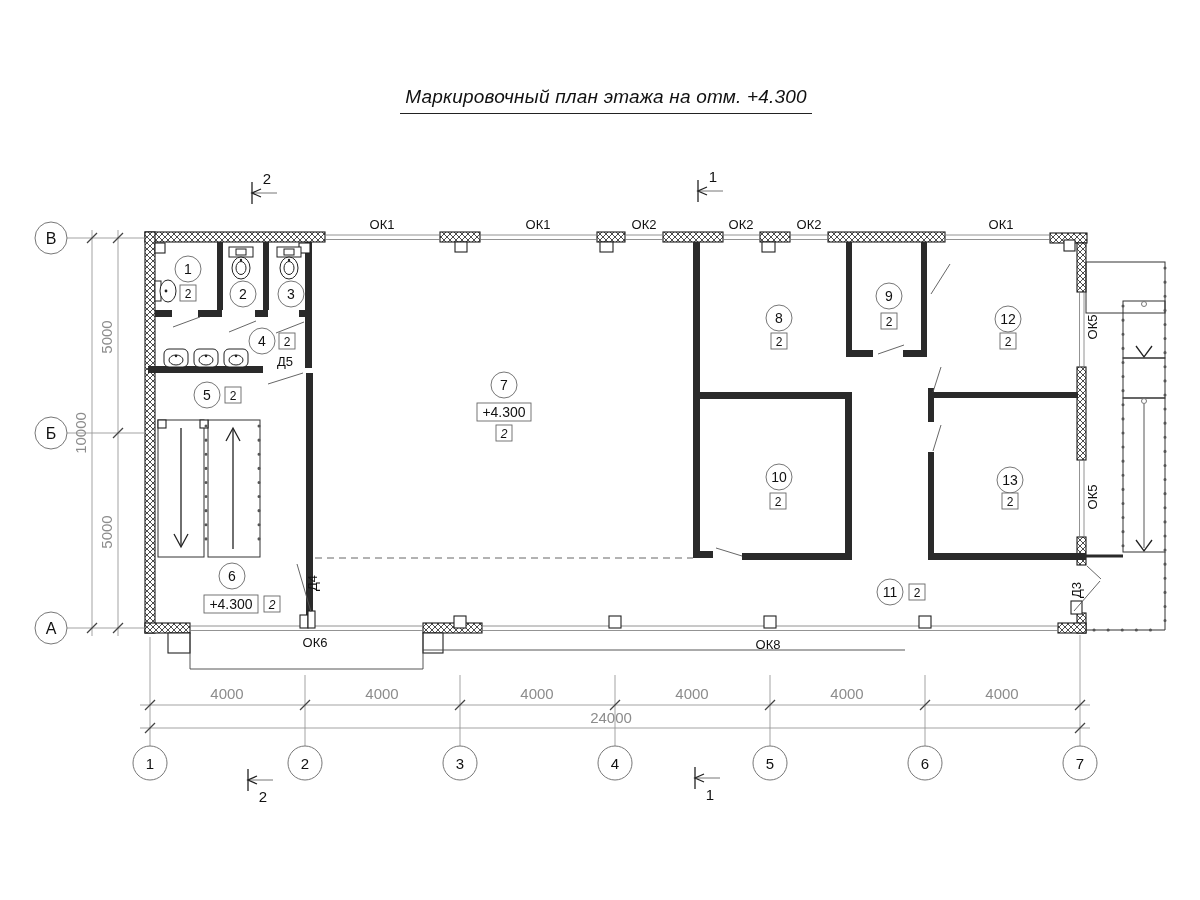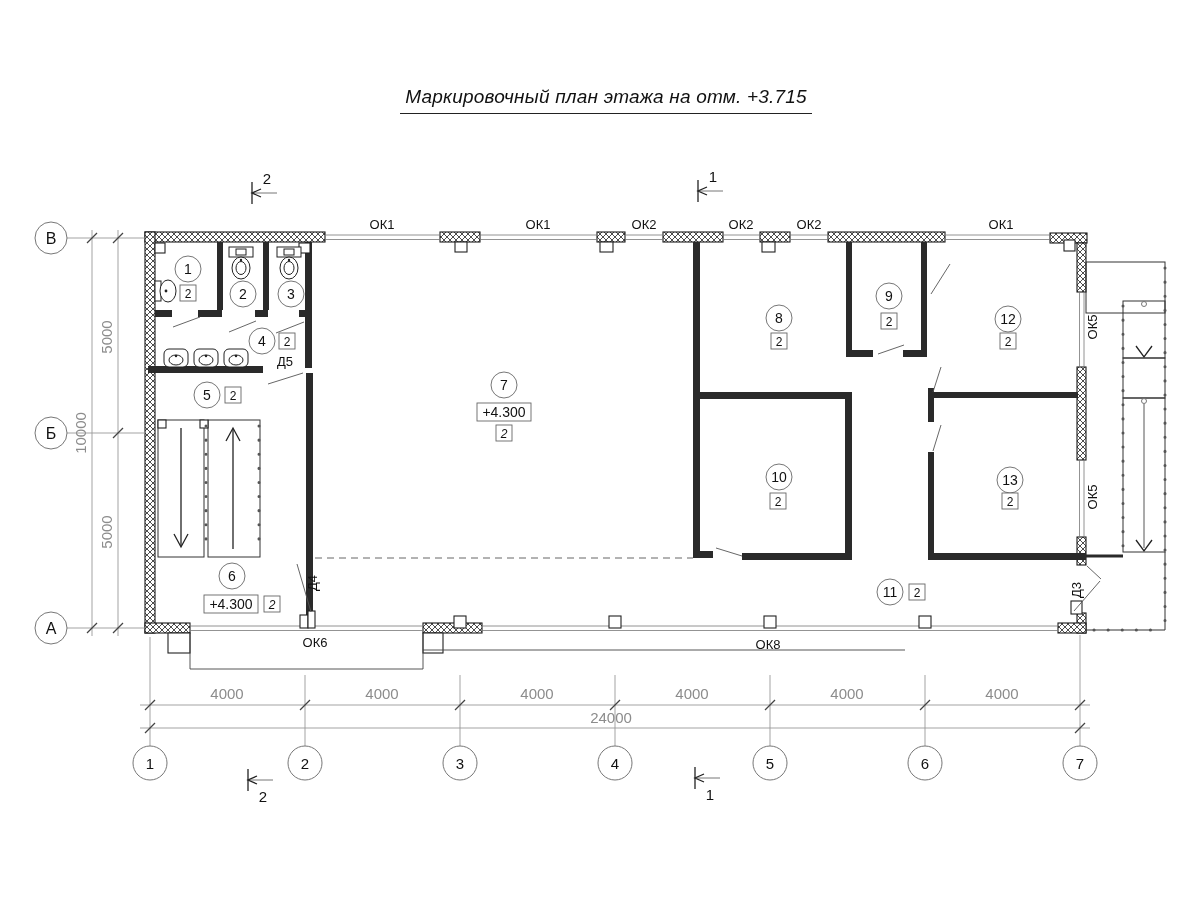--- a/index.html
+++ b/index.html
@@ -33,21 +33,21 @@
   .fix{fill:#fff;stroke:#222;stroke-width:1;}
   .dots{stroke:#555;stroke-width:3;stroke-linecap:round;stroke-dasharray:0.1 14;fill:none;}
   .sec{stroke:#222;stroke-width:1.3;fill:none;}
   .secline{stroke:#777;stroke-width:1;}
 </style>
 </head>
 <body>
 
 <div class="page">
 
-  <div class="title">Маркировочный план этажа на отм. +3.715</div>
+  <div class="title">Маркировочный план этажа на отм. +4.300</div>
 
   <svg width="1200" height="900" viewBox="0 0 1200 900">
     <defs>
       <pattern id="hatch" width="6" height="6" patternUnits="userSpaceOnUse">
         <rect width="6" height="6" fill="#fff"></rect>
         <path d="M0,0 L6,6 M6,0 L0,6" stroke="#3a3a3a" stroke-width="0.9"></path>
       </pattern>
       <pattern id="tread" width="12" height="9.6" patternUnits="userSpaceOnUse">
         <rect width="12" height="9.6" fill="#fff"></rect>
         <line x1="0" y1="9" x2="12" y2="9" stroke="#888" stroke-width="0.8"></line>

